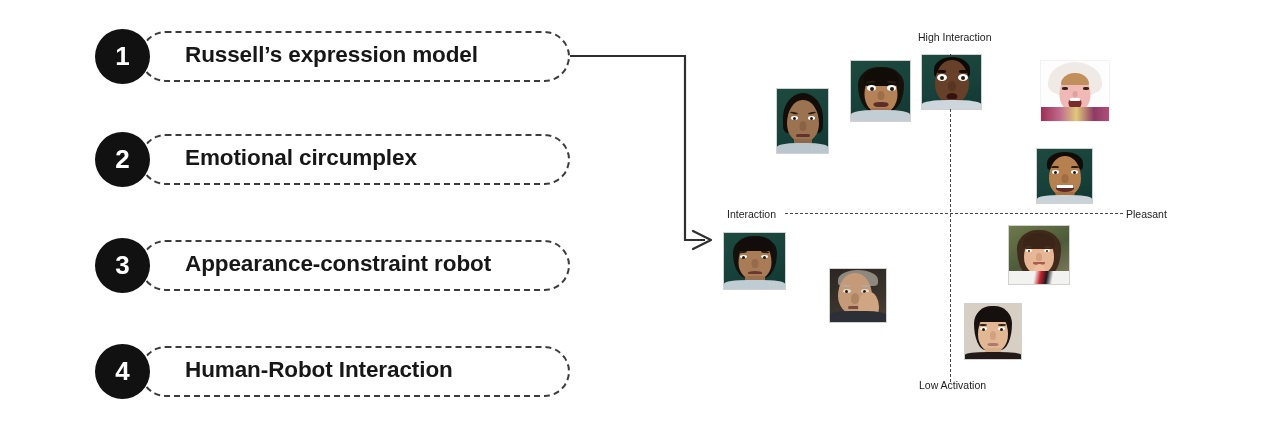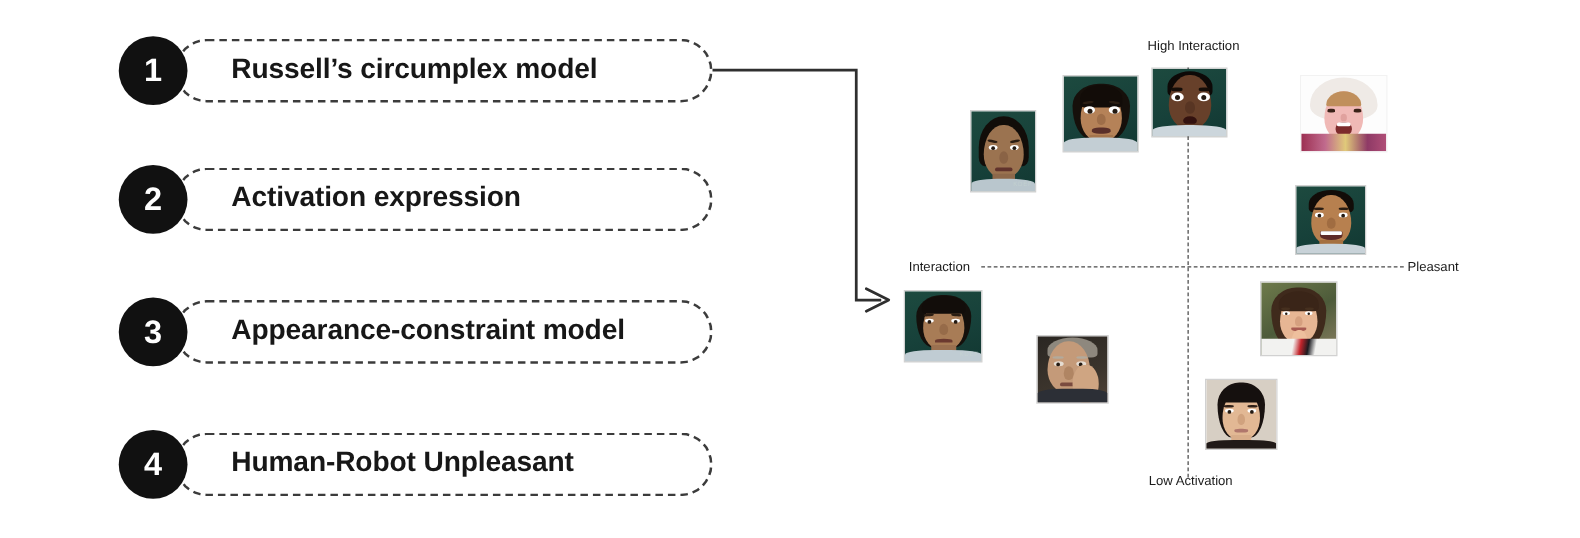--- a/index.html
+++ b/index.html
@@ -111,39 +111,39 @@
 </head>
 <body>
 
 <div id="root">
 
   <div>
 
     <div class="pill-row" style="top:29px;">
       <div class="pill"></div>
       <div class="badge">1</div>
-      <div class="pill-label">Russell’s circumplex model</div>
+      <div class="pill-label">Russell’s expression model</div>
     </div>
 
     <div class="pill-row" style="top:132px;">
       <div class="pill"></div>
       <div class="badge">2</div>
-      <div class="pill-label">Activation expression</div>
+      <div class="pill-label">Emotional circumplex</div>
     </div>
 
     <div class="pill-row" style="top:238px;">
       <div class="pill"></div>
       <div class="badge">3</div>
-      <div class="pill-label">Appearance-constraint model</div>
+      <div class="pill-label">Appearance-constraint robot</div>
     </div>
 
     <div class="pill-row" style="top:344px;">
       <div class="pill"></div>
       <div class="badge">4</div>
-      <div class="pill-label">Human-Robot Unpleasant</div>
+      <div class="pill-label">Human-Robot Interaction</div>
     </div>
 
   </div>
 
   <svg class="connector" width="160" height="240" viewBox="0 0 160 240">
     <path d="M 5 36 L 120 36 L 120 220 L 140 220" fill="none" stroke="#2f2f2f" stroke-width="2.2"></path>
     <path d="M 128 211 L 146 220 L 128 229" fill="none" stroke="#2f2f2f" stroke-width="2.2" stroke-linecap="round" stroke-linejoin="round"></path>
   </svg>
 
   <div class="circumplex">

